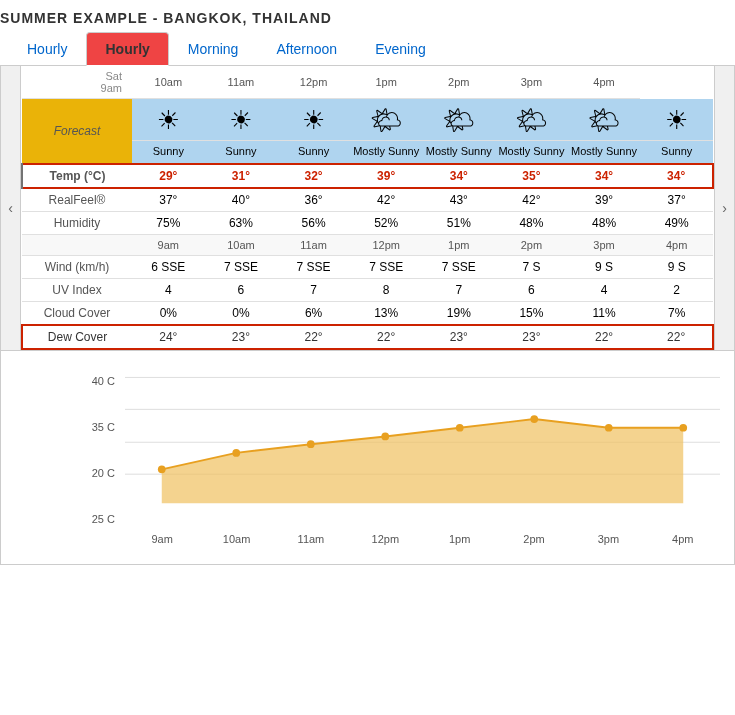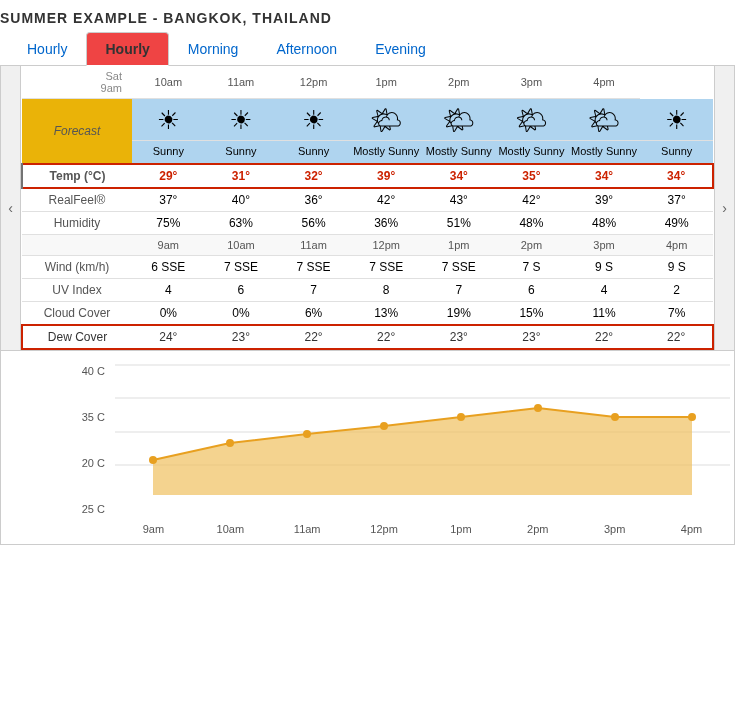--- a/index.html
+++ b/index.html
@@ -94,21 +94,21 @@
       border-left: 2px solid #cc2200;
     }
     .dew-highlight td:last-child {
       border-right: 2px solid #cc2200;
     }
 
     
     .chart-area {
       border-top: 1px solid #ccc;
       margin-top: 0;
-      padding: 4px;
+      padding: 14px;
       position: relative;
     }
     .chart-container {
       display: flex;
     }
     .chart-labels {
       width: 110px;
       flex-shrink: 0;
       display: flex;
       flex-direction: column;
@@ -214,21 +214,21 @@
           <td>42°</td>
           <td>39°</td>
           <td>37°</td>
         </tr>
 
         <tr>
           <td class="col-label">Humidity</td>
           <td>75%</td>
           <td>63%</td>
           <td>56%</td>
-          <td>36%</td>
+          <td>52%</td>
           <td>51%</td>
           <td>48%</td>
           <td>48%</td>
           <td>49%</td>
         </tr>
 
         <tr style="background:#f8f8f8;">
           <td class="col-label"></td>
           <td style="font-size:11px; color:#555;">9am</td>
           <td style="font-size:11px; color:#555;">10am</td>

